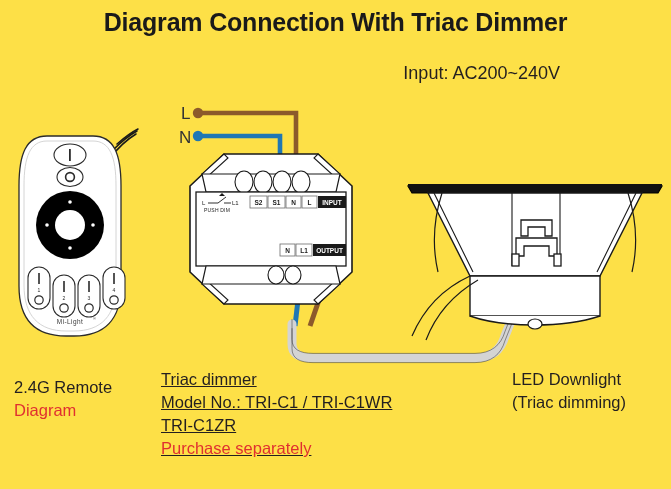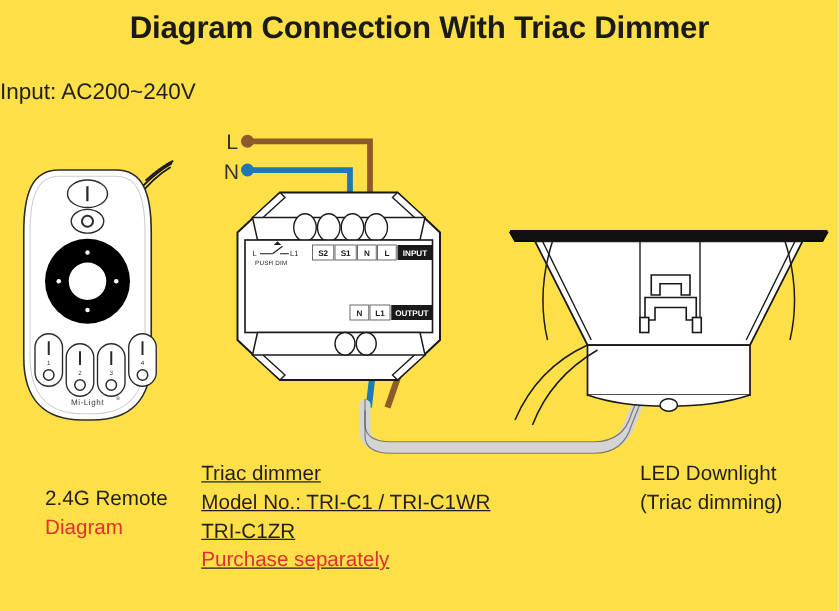--- a/index.html
+++ b/index.html
@@ -28,21 +28,21 @@
     font-size: 25px;
     font-weight: bold;
     letter-spacing: -0.2px;
     color: #1a1a1a;
   }
   .input-label {
     position: absolute;
     left: 0;
     top: 63px;
     width: 560px;
-    text-align: left;
+    text-align: right;
     font-size: 18px;
     color: #231f20;
   }
   .wire-label {
     position: absolute;
     font-size: 17px;
     font-weight: 500;
     color: #333333;
   }
   #label-L { left: 181px; top: 104px; }
@@ -54,21 +54,21 @@
     line-height: 23px;
     color: #231f20;
   }
   .caption .red {
     color: #e03030;
     display: block;
   }
   .caption .dark {
     display: block;
   }
-  #caption-remote { left: 14px; top: 388px; margin-left: 22px; }
+  #caption-remote { left: 14px; top: 376px; }
   #caption-dimmer { left: 161px; top: 368px; text-decoration: underline; }
   #caption-downlight { left: 512px; top: 368px; }
 
   svg { display: block; }
   .art { position: absolute; }
 </style>
 </head>
 <body>
 
 <div id="page">

